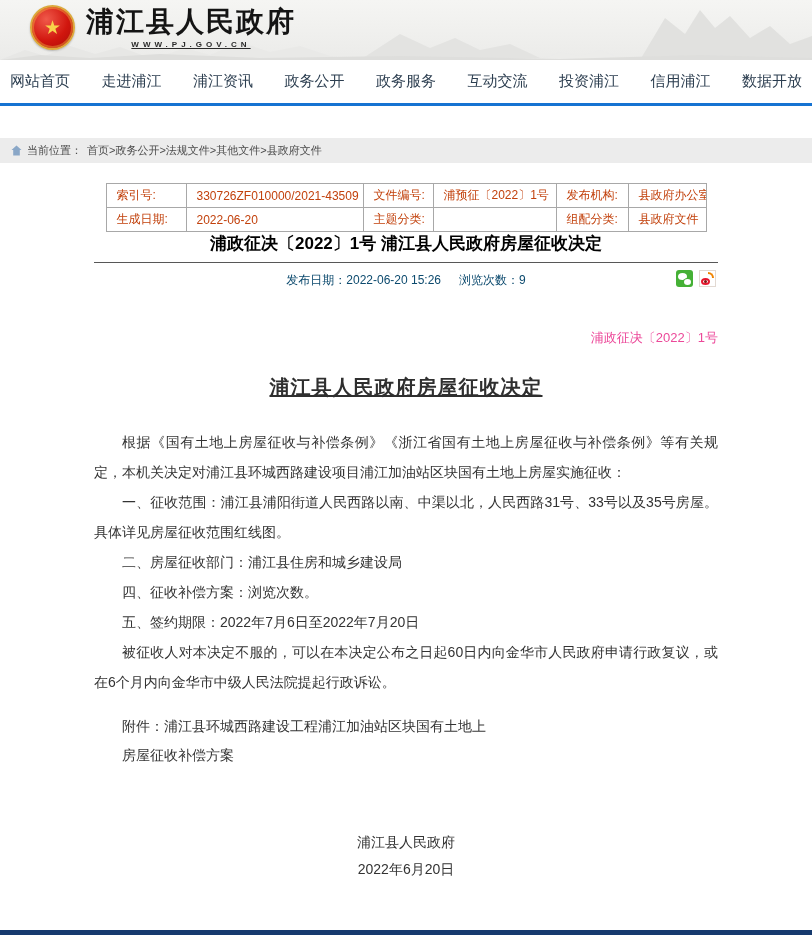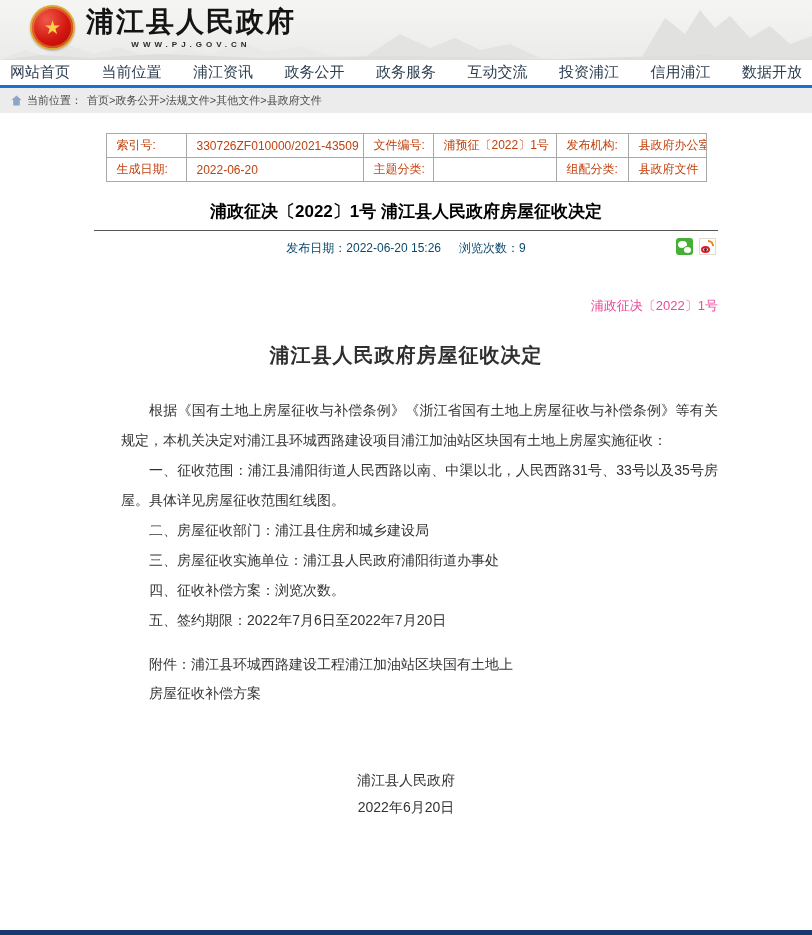--- a/index.html
+++ b/index.html
@@ -21,47 +21,47 @@
   }
   .emblem::before {
     content:"★"; position:absolute; left:50%; top:50%; transform:translate(-50%,-54%);
     color:#f8d34a; font-size:19px;
   }
   .site-title-block { text-align:center; }
   .site-title {
     font-family:"Liberation Serif","DejaVu Serif",serif; font-weight:bold;
     font-size:28px; color:#141414; letter-spacing:2px; line-height:1.15;
   }
-  .site-url { font-size:8px; font-weight:bold; color:#2a2a2a; letter-spacing:4px; margin-top:2px; }
+  .site-url { font-size:8px; font-weight:bold; color:#2a2a2a; letter-spacing:4px; margin-top:2px;text-decoration:underline; }
 
   
   .nav {
-    height:28px; background:#fff; border-bottom:3px solid #1673d2;
+    height:46px; background:#fff; border-bottom:3px solid #1673d2;
     display:flex; justify-content:space-between; align-items:center; padding:0 10px;
   }
   .nav-item { font-size:15px; color:#2c3e50; cursor:pointer; white-space:nowrap; }
 
   
   .breadcrumb {
     height:25px; background:#ececec; display:flex; align-items:center;
-    padding:0 11px; font-size:11px; color:#4c4c4c; gap:5px;
+    padding:0 11px; font-size:11px; color:#4c4c4c; gap:5px;margin-top:32px;
   }
   .home-icon { width:11px; height:11px; display:inline-block; }
   .crumb-path { color:#4c4c4c; cursor:pointer; }
 
   
   .content { width:624px; margin:0 auto; }
 
   table.meta { width:600px; margin:20px auto 0; border-collapse:collapse; table-layout:fixed; }
   table.meta td {
     border:1px solid #a8a8a8; font-size:12px; color:#c2410c;
     padding:3px 10px; height:22px; overflow:hidden; white-space:nowrap;
   }
 
-  .article-title { text-align:center; font-size:17px; font-weight:bold; color:#000; margin-top:18px; }
+  .article-title { text-align:center; font-size:17px; font-weight:bold; color:#000; margin-top:0; }
   .title-divider { border-top:1px solid #575757; margin-top:7px; }
   .pub-row { position:relative; text-align:center; font-size:12px; color:#0c4a6e; padding:9px 0 8px; }
   .pub-row .sep { display:inline-block; width:18px; }
   .share-icons { position:absolute; right:2px; top:7px; display:flex; gap:6px; }
 
   .icon-wechat {
     width:17px; height:17px; background:#45b035; border-radius:3px; position:relative; cursor:pointer;
   }
   .icon-wechat::before {
     content:""; position:absolute; left:2px; top:3px; width:9px; height:7px;
@@ -81,23 +81,23 @@
   .weibo-eye::before {
     content:""; position:absolute; left:1px; top:0px; width:3px; height:3px;
     background:#7a1410; border-radius:50%;
   }
   .weibo-flame {
     position:absolute; right:1px; top:1px; width:6px; height:6px;
     border-top:2px solid #f08300; border-right:2px solid #f08300; border-radius:0 7px 0 0;
   }
 
   .doc-number { text-align:right; font-size:13px; color:#ec4899; margin-top:32px; }
-  .doc-heading { text-align:center; font-size:20px; font-weight:bold; color:#2f2f2f; margin-top:27px; letter-spacing:1px; }
-
-  .doc-body { margin-top:26px; font-size:14px; color:#333; line-height:30px; text-align:justify;margin-left:27px; }
+  .doc-heading { text-align:center; font-size:20px; font-weight:bold; color:#2f2f2f; margin-top:27px; letter-spacing:1px;text-decoration:underline; }
+
+  .doc-body { margin-top:26px; font-size:14px; color:#333; line-height:30px; text-align:justify; }
   .doc-body p { text-indent:2em; }
   .attach-1 { margin-top:14px; text-indent:2em; }
   .attach-2 { text-indent:5em;font-family:Liberation Mono, monospace; }
 
   .signature { margin-top:58px; text-align:center; font-size:14px; color:#333; line-height:27px; }
 
   .footer-bar { position:absolute; left:0; bottom:0; width:812px; height:5px; background:#163a6e; }
 </style>
 </head>
 <body>
@@ -115,21 +115,21 @@
     <div class="emblem"></div>
     <div class="site-title-block">
       <div class="site-title">浦江县人民政府</div>
       <div class="site-url">WWW.PJ.GOV.CN</div>
     </div>
   </div>
 </div>
 
 <div class="nav">
   <span class="nav-item">网站首页</span>
-  <span class="nav-item">当前位置</span>
+  <span class="nav-item">走进浦江</span>
   <span class="nav-item">浦江资讯</span>
   <span class="nav-item">政务公开</span>
   <span class="nav-item">政务服务</span>
   <span class="nav-item">互动交流</span>
   <span class="nav-item">投资浦江</span>
   <span class="nav-item">信用浦江</span>
   <span class="nav-item">数据开放</span>
 </div>
 
 <div class="breadcrumb">
@@ -185,23 +185,23 @@
     </span>
   </div>
 
   <div class="doc-number">浦政征决〔2022〕1号</div>
   <div class="doc-heading">浦江县人民政府房屋征收决定</div>
 
   <div class="doc-body">
     <p>根据《国有土地上房屋征收与补偿条例》《浙江省国有土地上房屋征收与补偿条例》等有关规定，本机关决定对浦江县环城西路建设项目浦江加油站区块国有土地上房屋实施征收：</p>
     <p>一、征收范围：浦江县浦阳街道人民西路以南、中渠以北，人民西路31号、33号以及35号房屋。具体详见房屋征收范围红线图。</p>
     <p>二、房屋征收部门：浦江县住房和城乡建设局</p>
-    <p>三、房屋征收实施单位：浦江县人民政府浦阳街道办事处</p>
     <p>四、征收补偿方案：浏览次数。</p>
     <p>五、签约期限：2022年7月6日至2022年7月20日</p>
+    <p>被征收人对本决定不服的，可以在本决定公布之日起60日内向金华市人民政府申请行政复议，或在6个月内向金华市中级人民法院提起行政诉讼。</p>
     <p class="attach-1">附件：浦江县环城西路建设工程浦江加油站区块国有土地上</p>
     <p class="attach-2">房屋征收补偿方案</p>
   </div>
 
   <div class="signature">
     <div>浦江县人民政府</div>
     <div>2022年6月20日</div>
   </div>
 
 </div>

